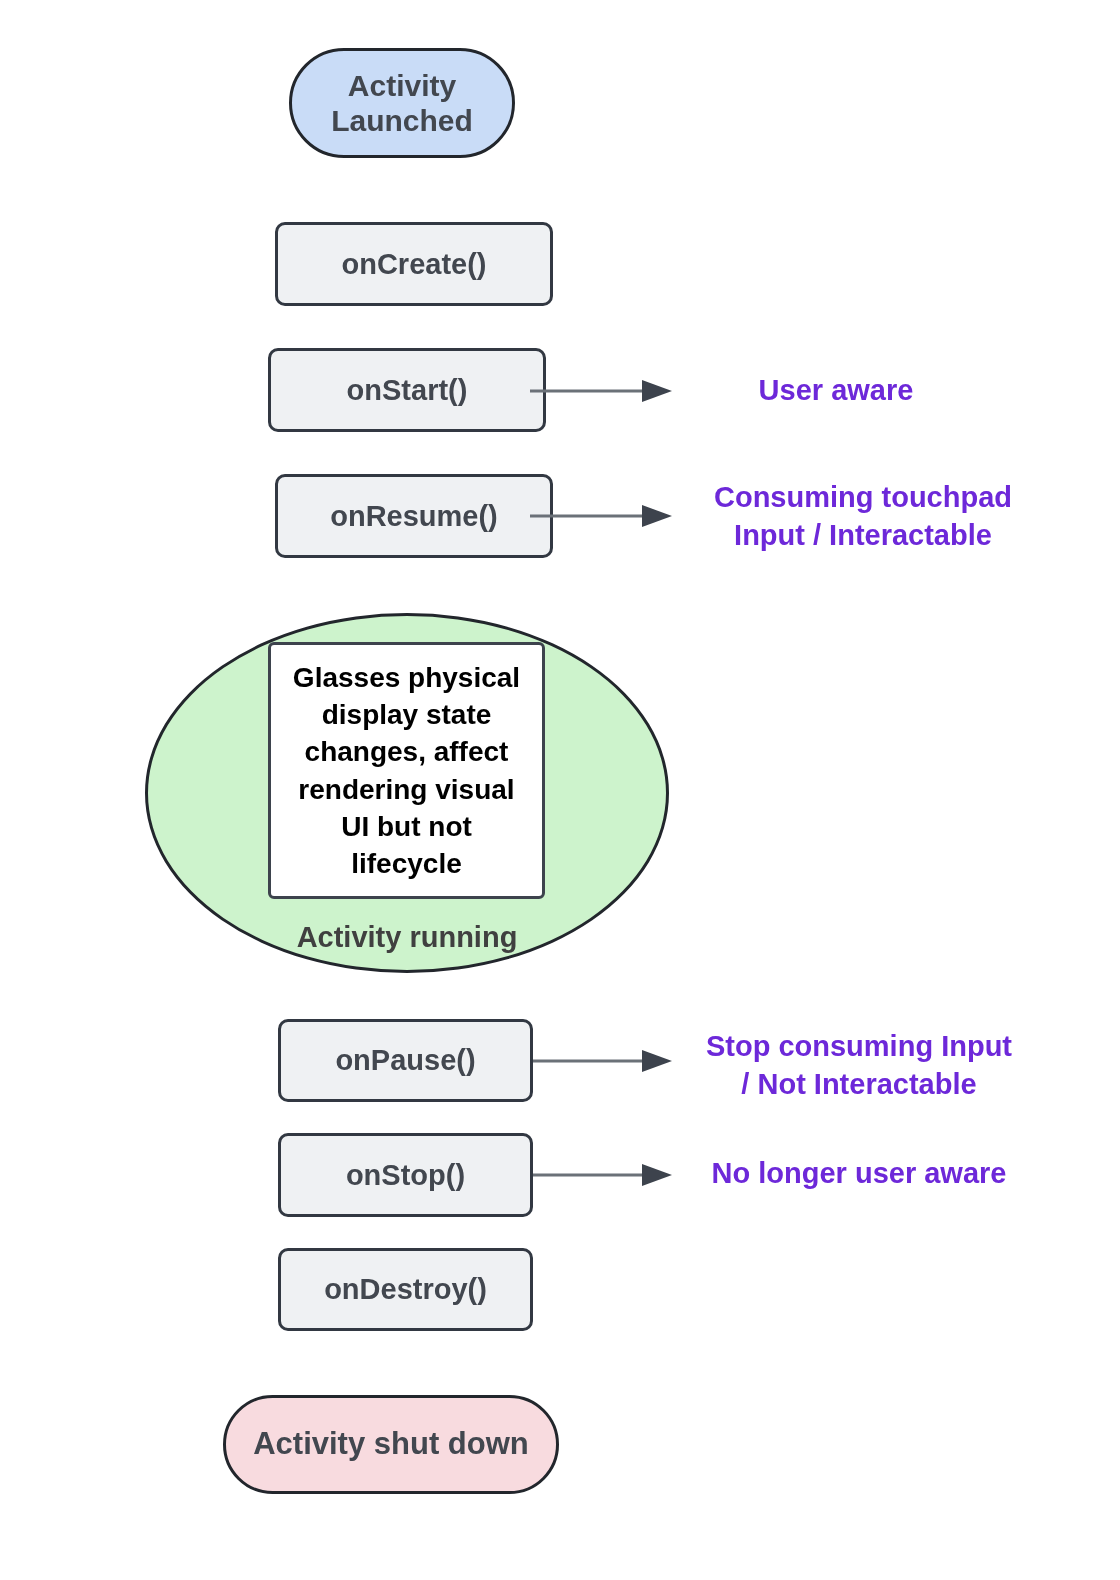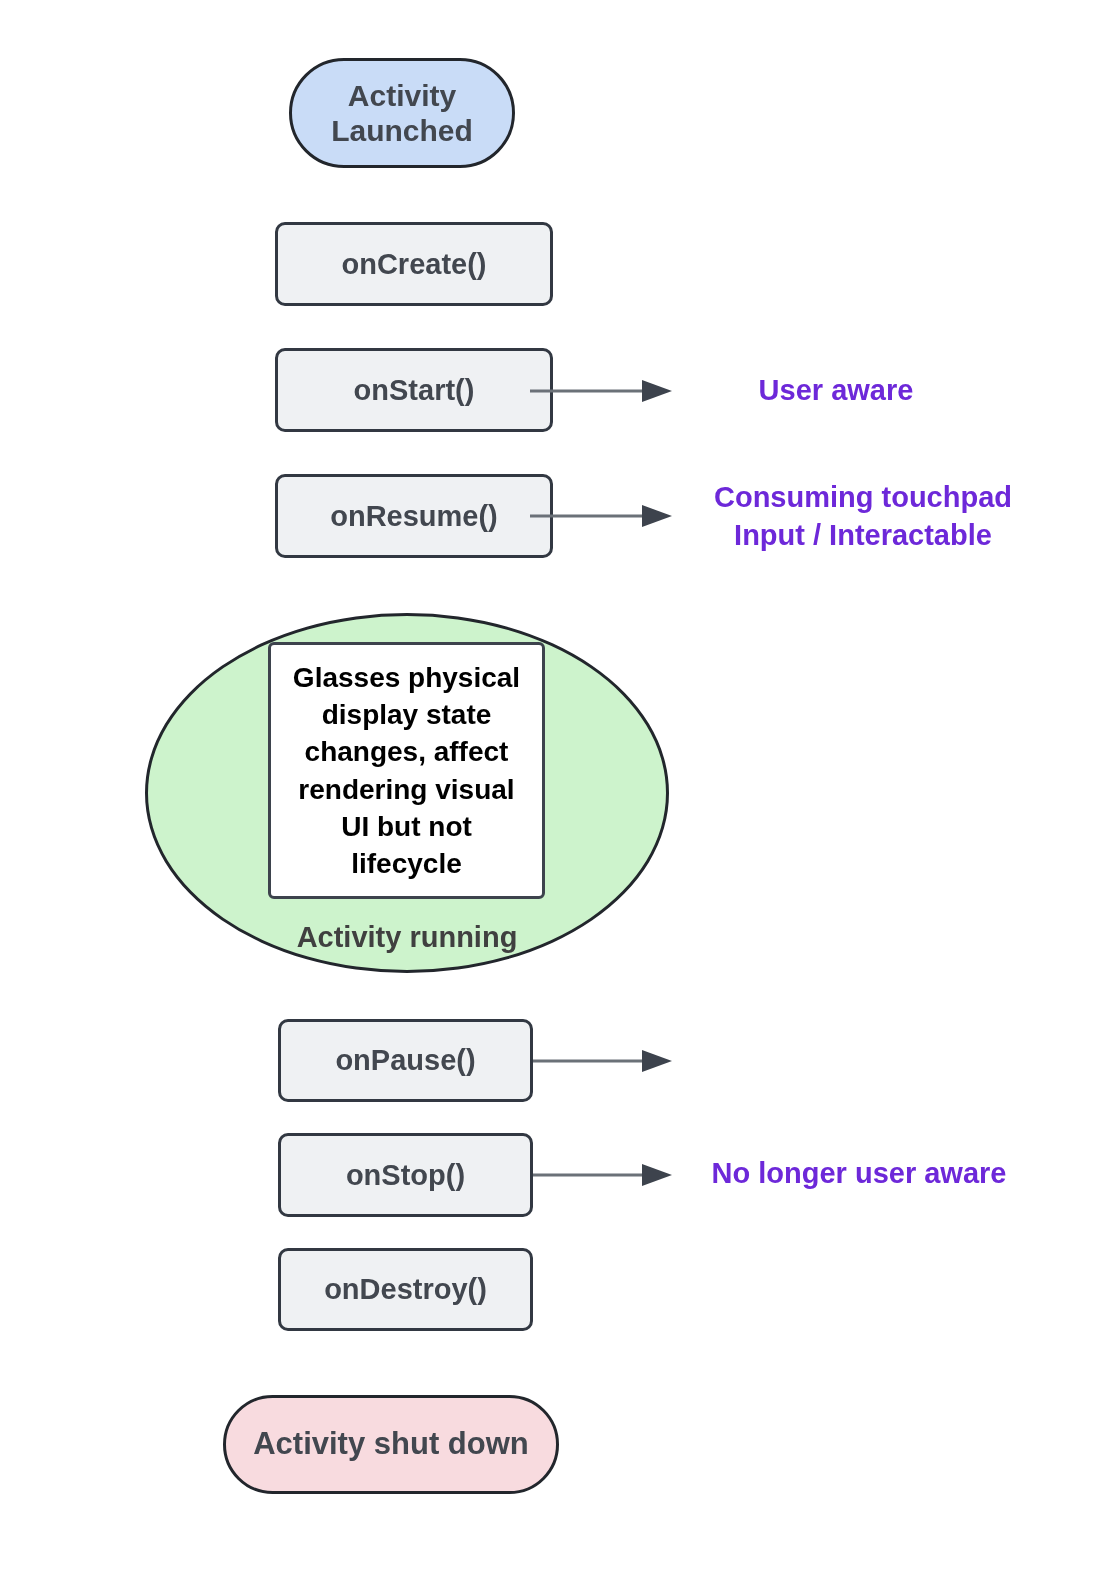--- a/index.html
+++ b/index.html
@@ -32,21 +32,21 @@
     line-height: 1.18;
   }
 
   
   .pill {
     border: 3px solid #22262c;
     border-radius: 999px;
   }
   .pill-start {
     left: 289px;
-    top: 58px;
+    top: 48px;
     width: 226px;
     height: 110px;
     background: #c9dcf7;
     font-size: 30px;
   }
   .pill-end {
     left: 223px;
     top: 1395px;
     width: 336px;
     height: 99px;
@@ -57,21 +57,21 @@
   
   .cbbox {
     background: #eff1f3;
     border: 3px solid #323842;
     border-radius: 10px;
     font-size: 29px;
     width: 278px;
     height: 84px;
   }
   .cb-create  { left: 275px; top: 222px; }
-  .cb-start   { left: 275px; top: 348px; }
+  .cb-start   { left: 268px; top: 348px; }
   .cb-resume  { left: 275px; top: 474px; }
   .cb-pause   { left: 278px; top: 1019px; width: 255px; height: 83px; }
   .cb-stop    { left: 278px; top: 1133px; width: 255px; height: 84px; text-align: right; }
   .cb-destroy { left: 278px; top: 1248px; width: 255px; height: 83px; }
 
   
   .ellipse-running {
     position: absolute;
     left: 145px;
     top: 613px;
@@ -195,20 +195,24 @@
     <span>onPause()</span>
   </div>
 
   <div class="arrow ar-pause">
     <svg width="139" height="22" viewBox="0 0 139 22" xmlns="http://www.w3.org/2000/svg">
       <line x1="0" y1="11" x2="113" y2="11" stroke="#6b7178" stroke-width="3"></line>
       <polygon points="109,0 139,11 109,22" fill="#3d434d"></polygon>
     </svg>
   </div>
 
+  <div class="annot an-stopinput">
+    <div>Stop consuming Input</div>
+    <div>/ Not Interactable</div>
+  </div>
 
   <div class="node cbbox cb-stop">
     <span>onStop()</span>
   </div>
 
   <div class="arrow ar-stop">
     <svg width="139" height="22" viewBox="0 0 139 22" xmlns="http://www.w3.org/2000/svg">
       <line x1="0" y1="11" x2="113" y2="11" stroke="#6b7178" stroke-width="3"></line>
       <polygon points="109,0 139,11 109,22" fill="#3d434d"></polygon>
     </svg>

